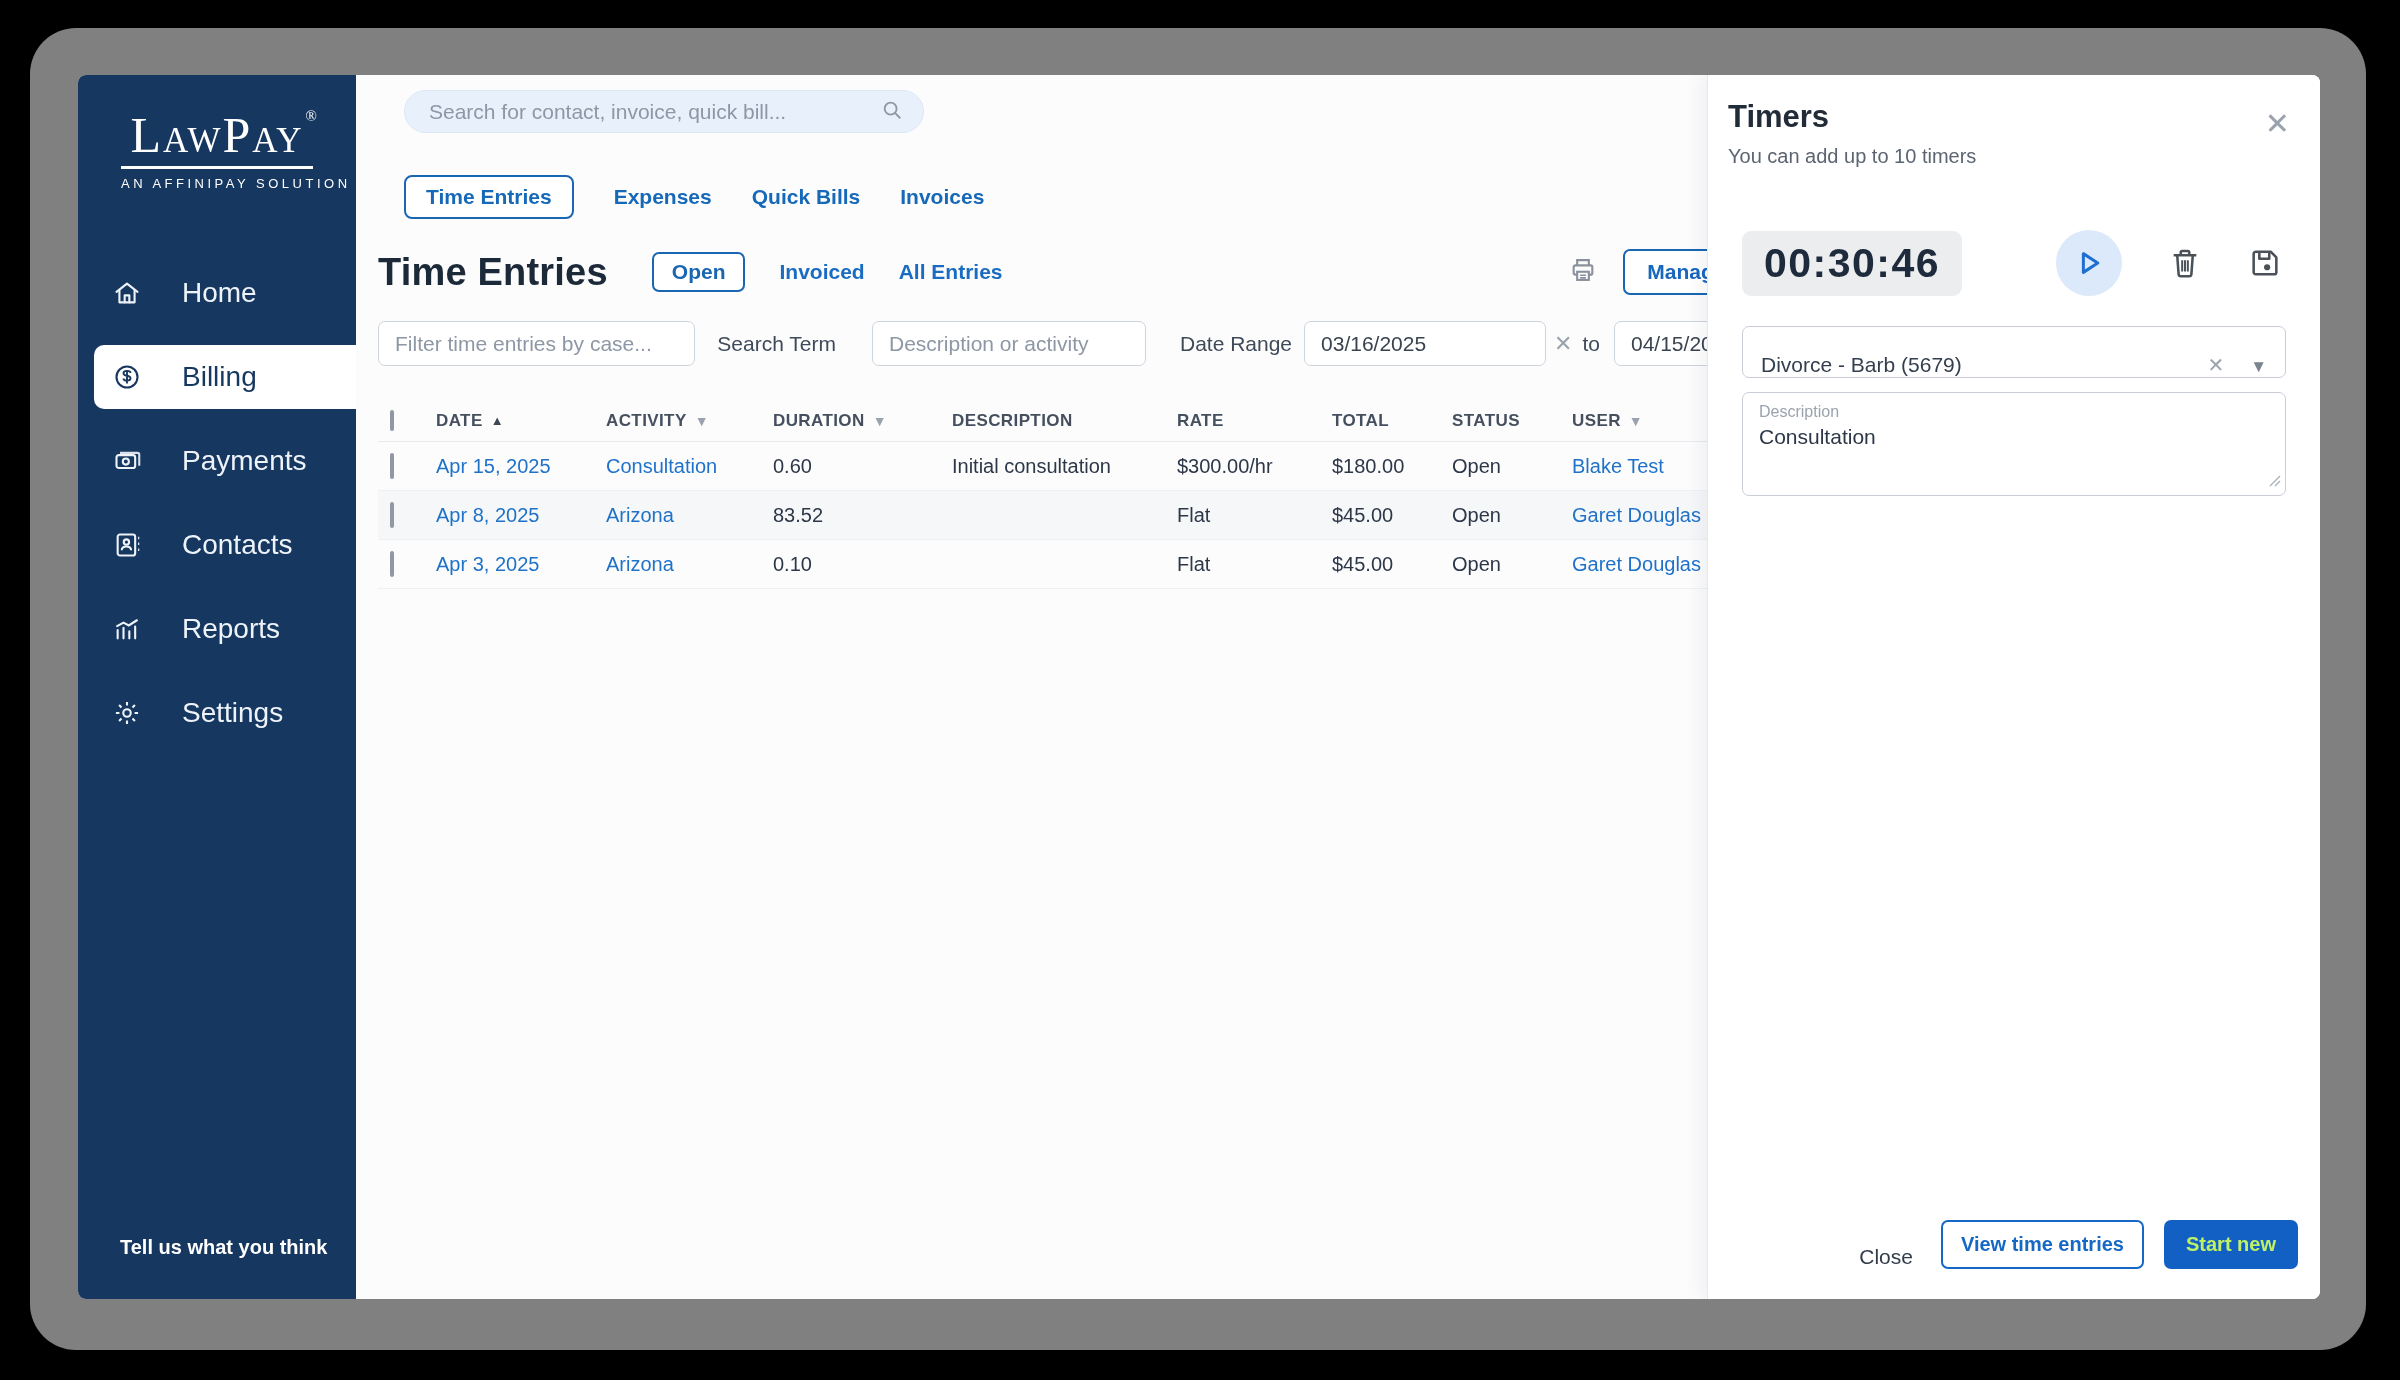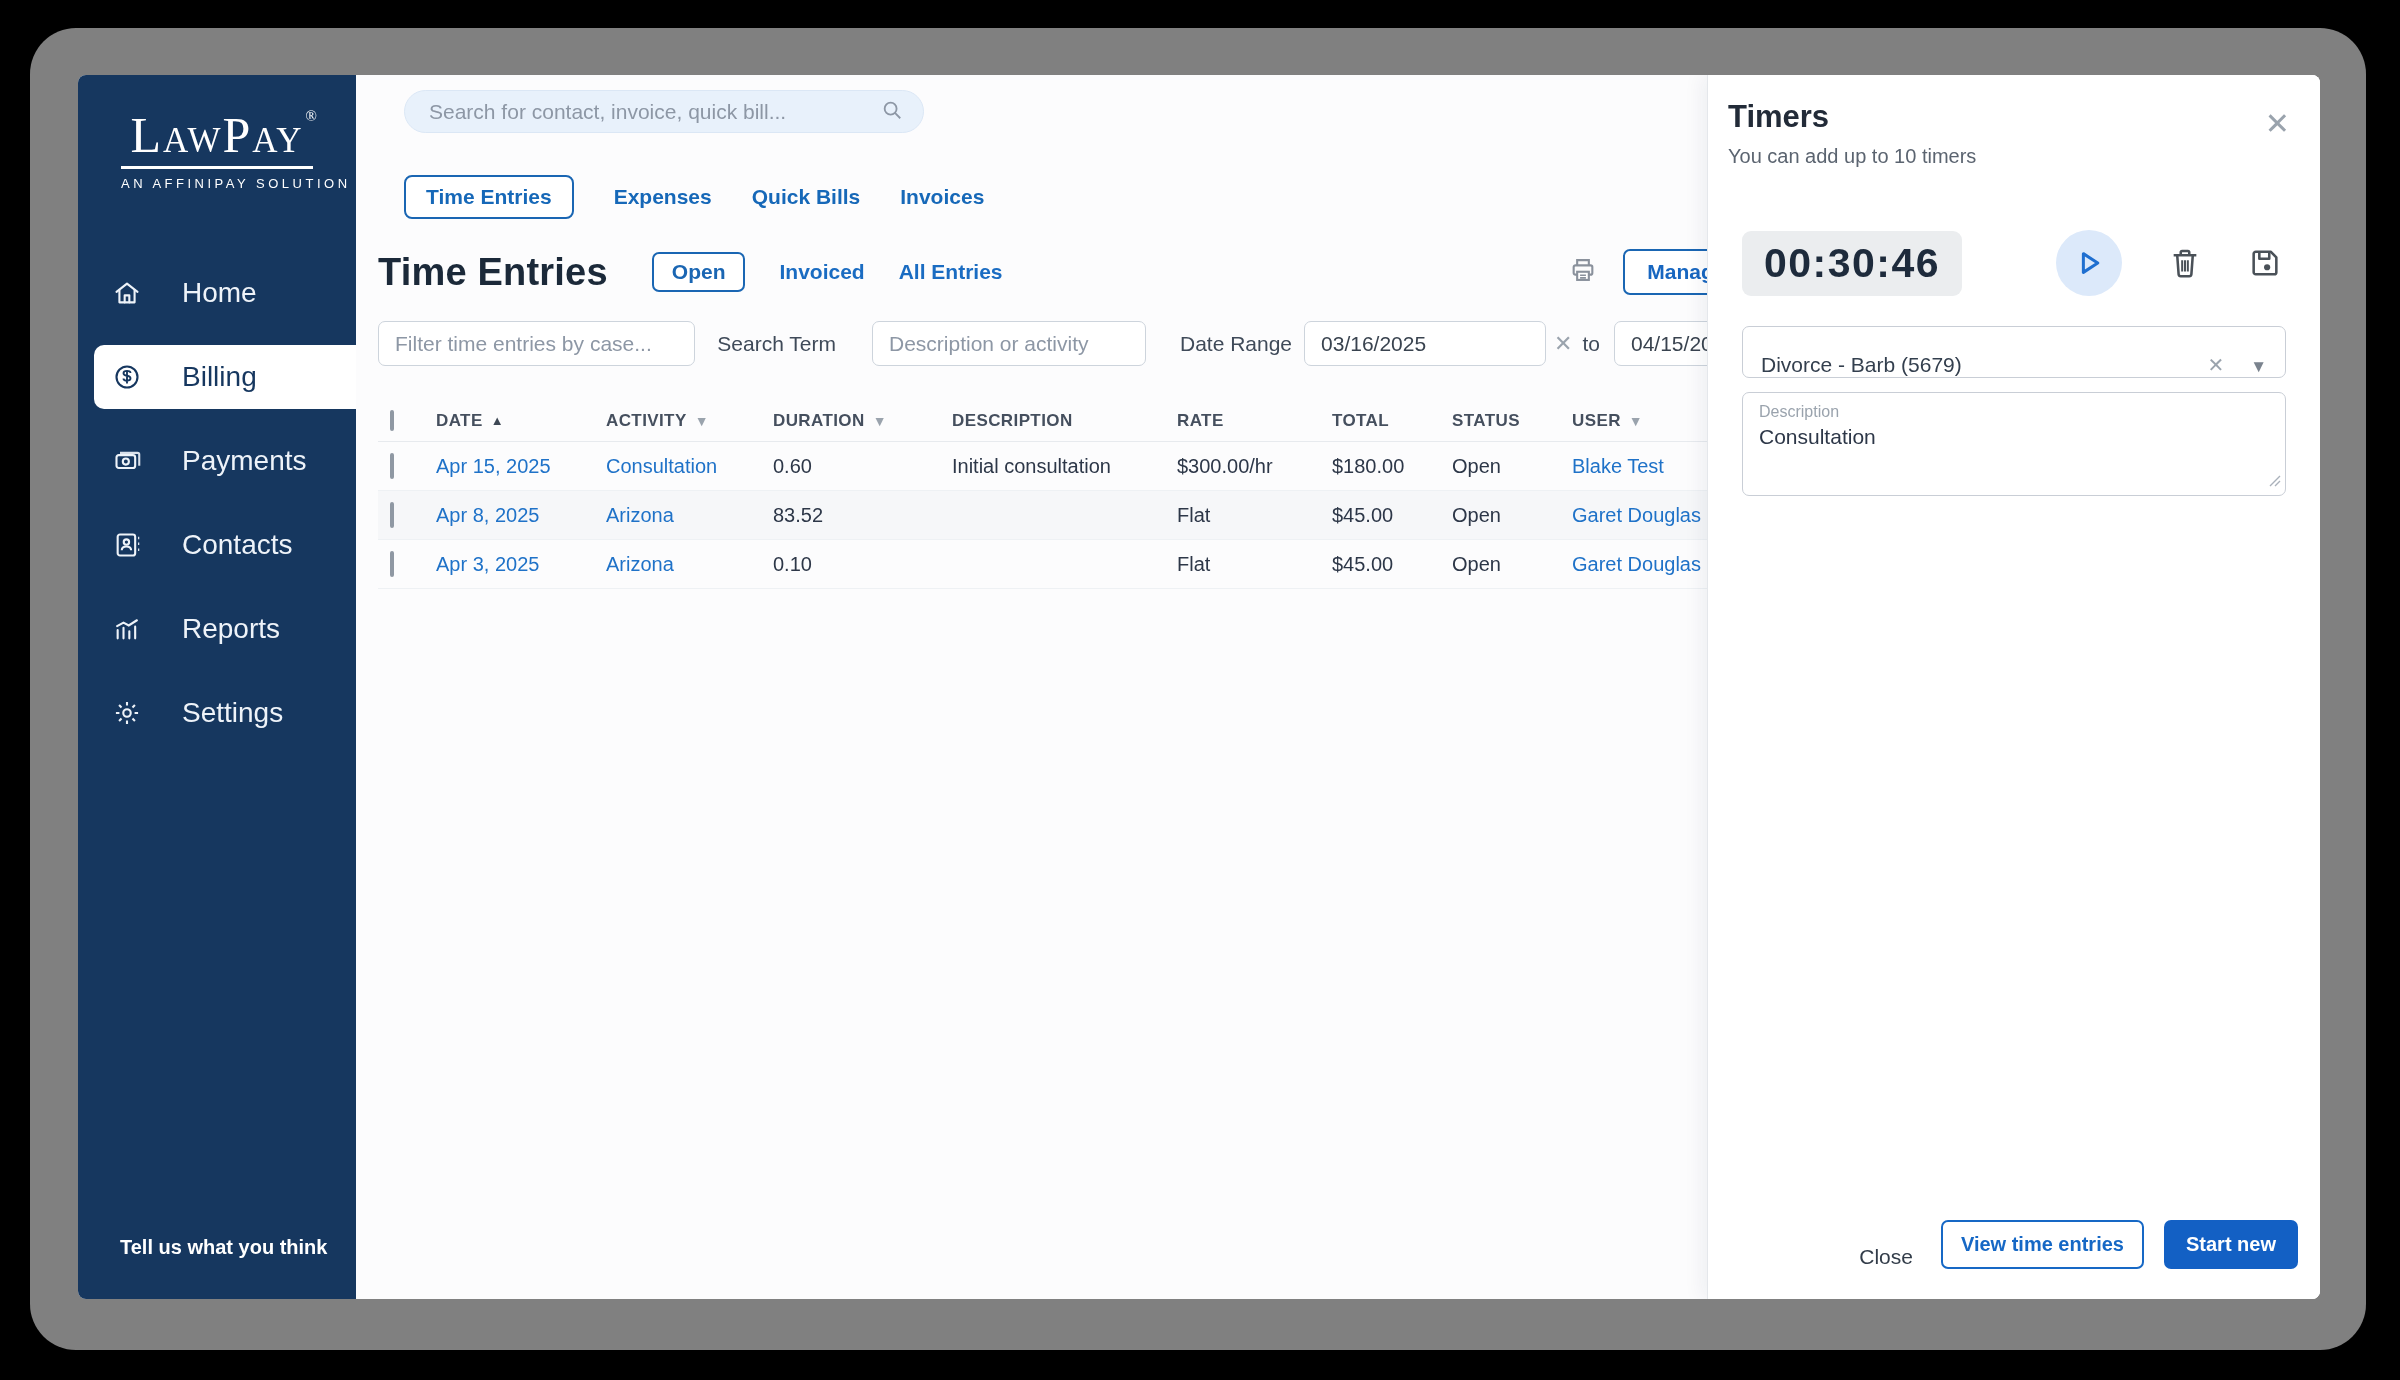--- a/index.html
+++ b/index.html
@@ -74,21 +74,21 @@
   .matter-select { margin:30px 14px 0 14px; height:52px; border:1px solid #c9ced6; border-radius:7px; background:#fff; display:flex; align-items:flex-end; padding:0 18px; font-size:21px; color:#333f4e; cursor:pointer; }
   .matter-clear { margin-left:auto; color:#9aa3ad; font-size:20px; }
   .matter-caret { margin-left:26px; color:#7a838e; font-size:17px; }
   .desc-box { margin:14px 14px 0 14px; border:1px solid #c9ced6; border-radius:7px; background:#fff; padding:10px 16px; height:104px; position:relative; }
   .desc-label { font-size:16px; color:#9aa3ad; }
   .desc-value { font-size:21px; color:#2d3748; margin-top:4px; }
   .resize-grip { position:absolute; right:4px; bottom:4px; color:#aab1ba; }
   .panel-footer { margin-top:auto; display:flex; align-items:flex-end; justify-content:flex-end; gap:20px; padding-right:2px; }
   .close-link { color:#323c49; font-size:21px; font-weight:500; cursor:pointer; margin-right:8px; }
   .view-entries-btn { border:2px solid #1668c5; border-radius:7px; background:#fff; color:#1668c5; font-size:20px; font-weight:700; padding:11px 18px; cursor:pointer; white-space:nowrap; }
-  .start-new-btn { border:0; border-radius:7px; background:#1360c4; color:#ffffff; font-size:20px; font-weight:700; padding:13px 22px; cursor:pointer; white-space:nowrap;margin-top:12px; }
+  .start-new-btn { border:0; border-radius:7px; background:#1360c4; color:#bef264; font-size:20px; font-weight:700; padding:13px 22px; cursor:pointer; white-space:nowrap;margin-top:12px; }
   button { font-family:"Liberation Sans", sans-serif; }
 </style>
 </head>
 <body>
 
 <div class="stage">
   <div class="shadow-blob"></div>
   <div class="window">
 
     <div class="sidebar">

